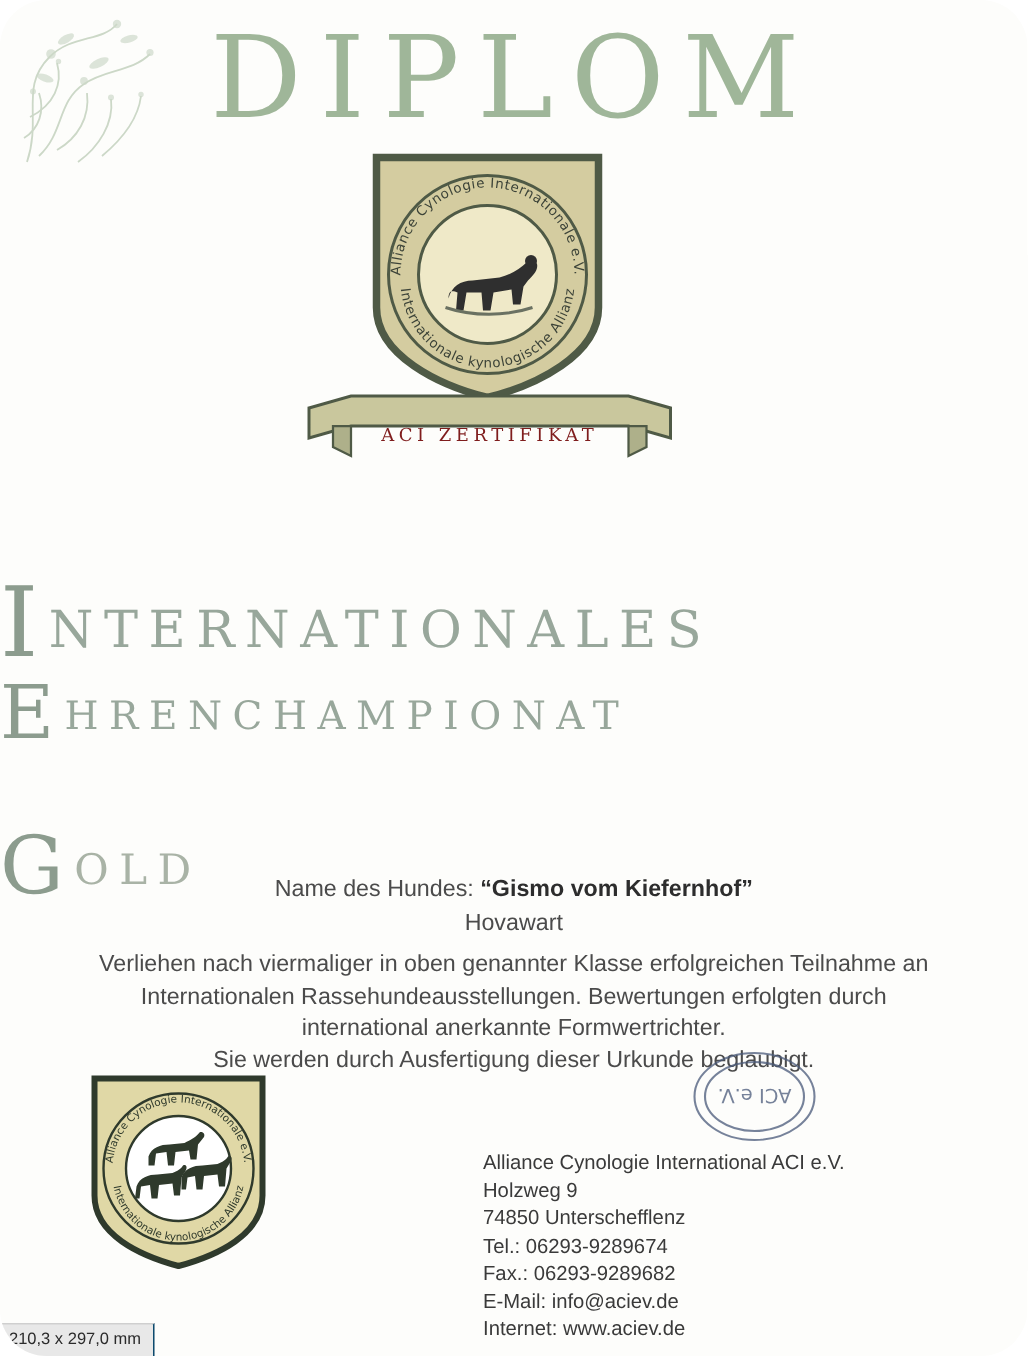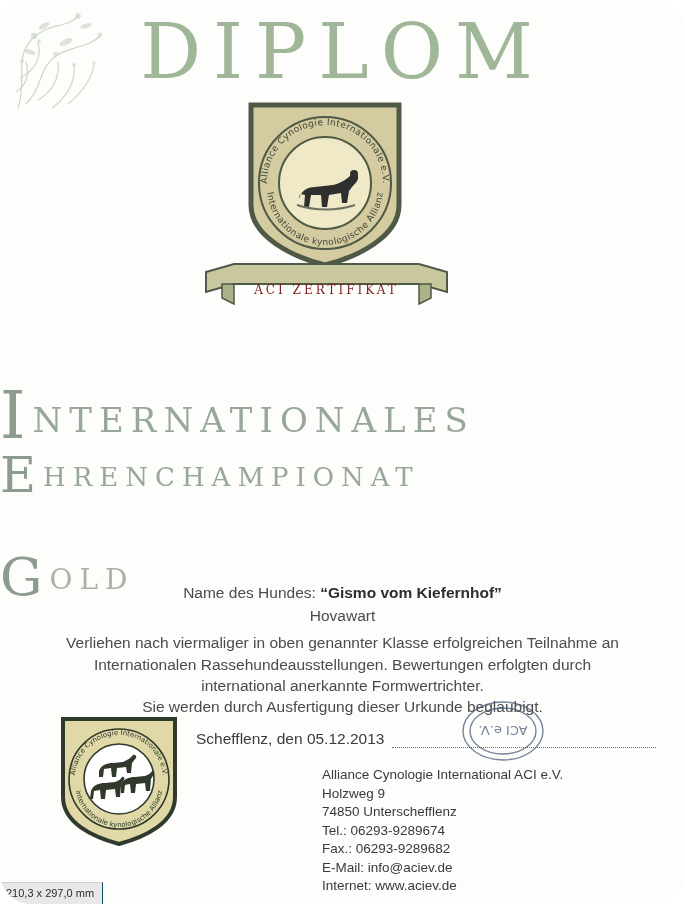--- a/index.html
+++ b/index.html
@@ -282,24 +282,20 @@
       <span>Name des Hundes:</span>
       <span class="dog-name">“Gismo vom Kiefernhof”</span>
     </div>
     <div class="breed">Hovawart</div>
     <div class="para">Verliehen nach viermaliger in oben genannter Klasse erfolgreichen Teilnahme an</div>
     <div>Internationalen Rassehundeausstellungen. Bewertungen erfolgten durch</div>
     <div>international anerkannte Formwertrichter.</div>
     <div>Sie  werden durch Ausfertigung dieser Urkunde beglaubigt.</div>
   </div>
 
-  <div class="sig-row">
-    <span>Schefflenz, den 05.12.2013</span>
-    <span class="sig-dots"></span>
-  </div>
 
   <svg class="stamp" viewBox="0 0 96 62">
     <g fill="none" stroke="#4a5a7a" stroke-width="1.4">
       <ellipse cx="48" cy="31" rx="40" ry="29"></ellipse>
       <ellipse cx="48" cy="31" rx="33" ry="23"></ellipse>
     </g>
     <text x="48" y="36" text-anchor="middle" transform="rotate(180 48 31)" font-family="DejaVu Sans, sans-serif" font-size="13" fill="#4a5a7a">ACI e.V.</text>
   </svg>
 
   <svg class="logo" viewBox="0 0 128 136">

